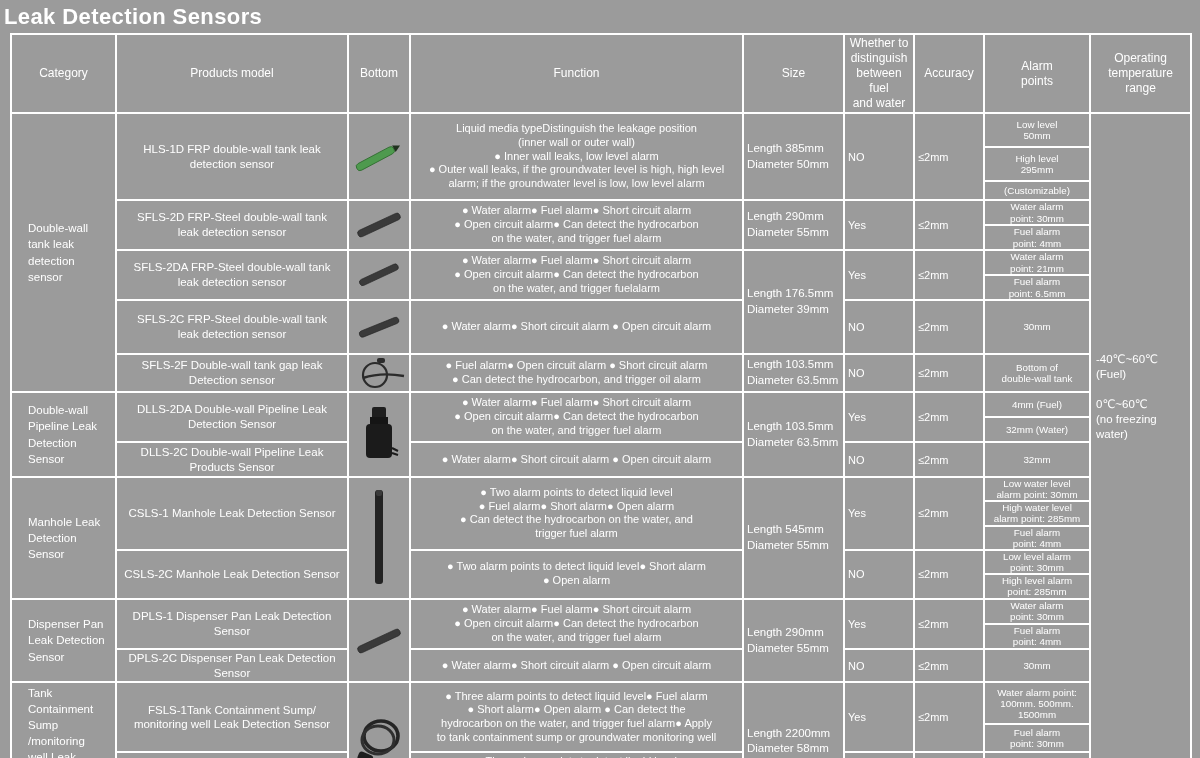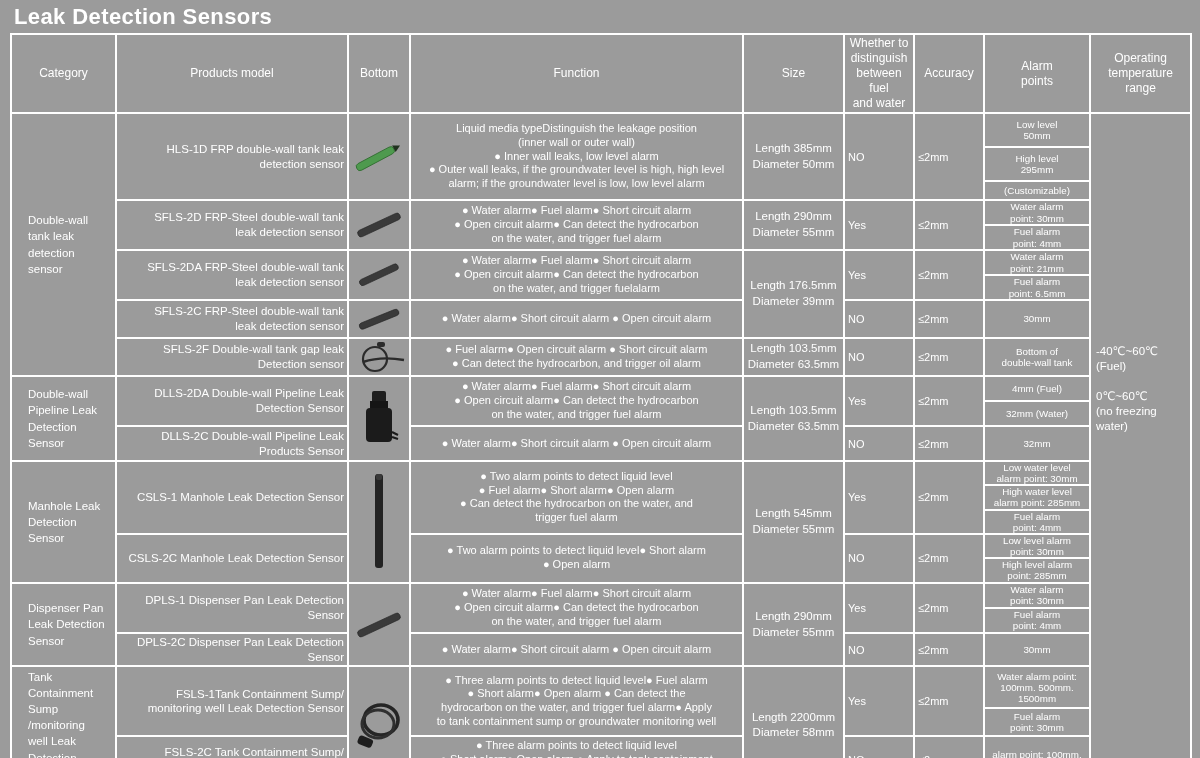--- a/index.html
+++ b/index.html
@@ -4,43 +4,43 @@
 <style>
   html,body { margin:0; padding:0; }
   body {
     width:1200px; height:758px;
     background:#9b9b9b;
     font-family:"Liberation Sans","DejaVu Sans",sans-serif;
     color:#ffffff;
     overflow:hidden;
   }
   .title {
-    margin:0; padding:4px 0 3px 14px;
+    margin:0; padding:4px 0 3px 4px;
     font-size:22px; font-weight:bold; color:#fff; letter-spacing:0.4px;
   }
   table.spec {
     border-collapse:collapse; table-layout:fixed;
     margin-left:10px; width:1180px;
   }
   td,th {
     border:2px solid #ffffff;
     vertical-align:middle;
     padding:1px 3px;
     overflow:hidden;
     color:#fff;
   }
   th {
     font-size:12px; font-weight:normal; text-align:center;
     white-space:pre-line; line-height:1.25; height:62px;
   }
   td.cat  { font-size:11.5px; text-align:left; padding-left:16px; white-space:pre-line; line-height:1.4;border-radius:31px; }
-  td.model{ font-size:11.5px; text-align:right; white-space:pre-line; line-height:1.3; }
+  td.model{ font-size:11.5px; text-align:center; white-space:pre-line; line-height:1.3; }
   td.pic  { text-align:center; padding:0; }
   td.func { font-size:11px; text-align:center; padding:2px 4px; white-space:pre-line; line-height:1.27; }
-  td.size { font-size:11.5px; text-align:center; white-space:pre-line; line-height:1.35; }
+  td.size { font-size:11.5px; text-align:left; white-space:pre-line; line-height:1.35; }
   td.dist, td.acc { font-size:11px; }
   td.alarm{ font-size:9.8px; text-align:center; white-space:pre-line; line-height:1.14; padding:0 1px;margin-left:39px; }
   td.temp { font-size:11.5px; text-align:left; padding-left:5px; }
   .temp-inner { white-space:pre-line; line-height:1.3; transform:translateY(-60px); }
   svg { display:block; margin:0 auto; }
 </style>
 </head>
 <body>
 
 <h1 class="title">Leak Detection Sensors</h1>
@@ -160,21 +160,21 @@
     <td class="dist" rowspan="2">Yes</td>
     <td class="acc" rowspan="2">≤2mm</td>
     <td class="alarm">Water alarm
 point: 21mm</td>
   </tr>
   <tr style="height:25px">
         <td class="alarm">Fuel alarm
 point: 6.5mm</td>
       </tr>
 
-  <tr style="height:38px">
+  <tr style="height:54px">
     <td class="model">SFLS-2C FRP-Steel double-wall tank
 leak detection sensor</td>
     <td class="pic">
       <svg width="54" height="34" viewBox="0 0 54 34">
         <g transform="rotate(-22 27 17)">
               <rect x="6" y="14" width="42" height="6.5" rx="3" fill="#3a3a3a" stroke="#242424" stroke-width="0.6"></rect>
             </g>
       </svg>
     </td>
     <td class="func">● Water alarm● Short circuit alarm ● Open circuit alarm</td>

